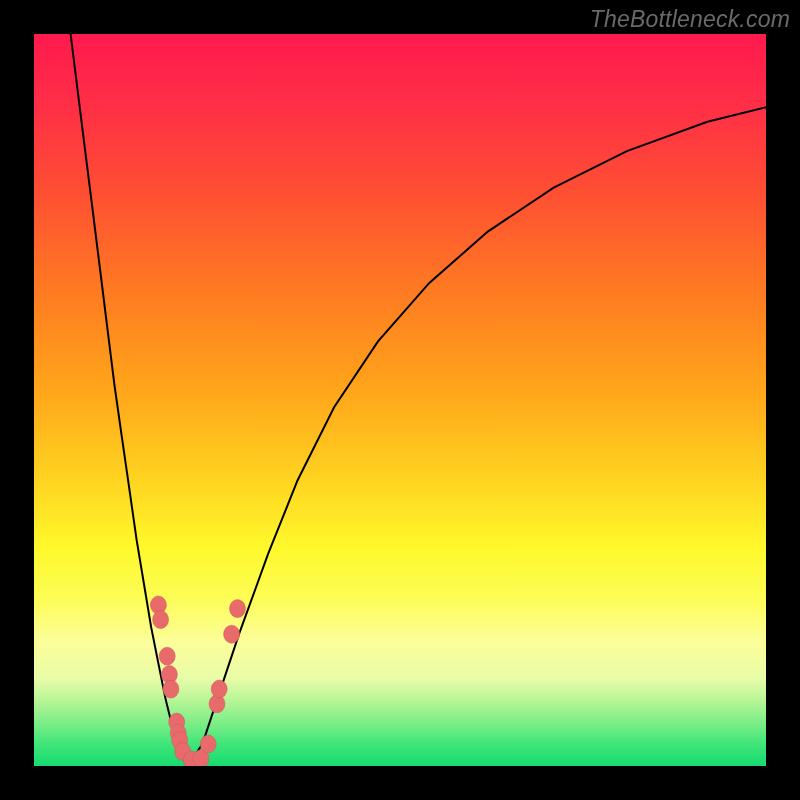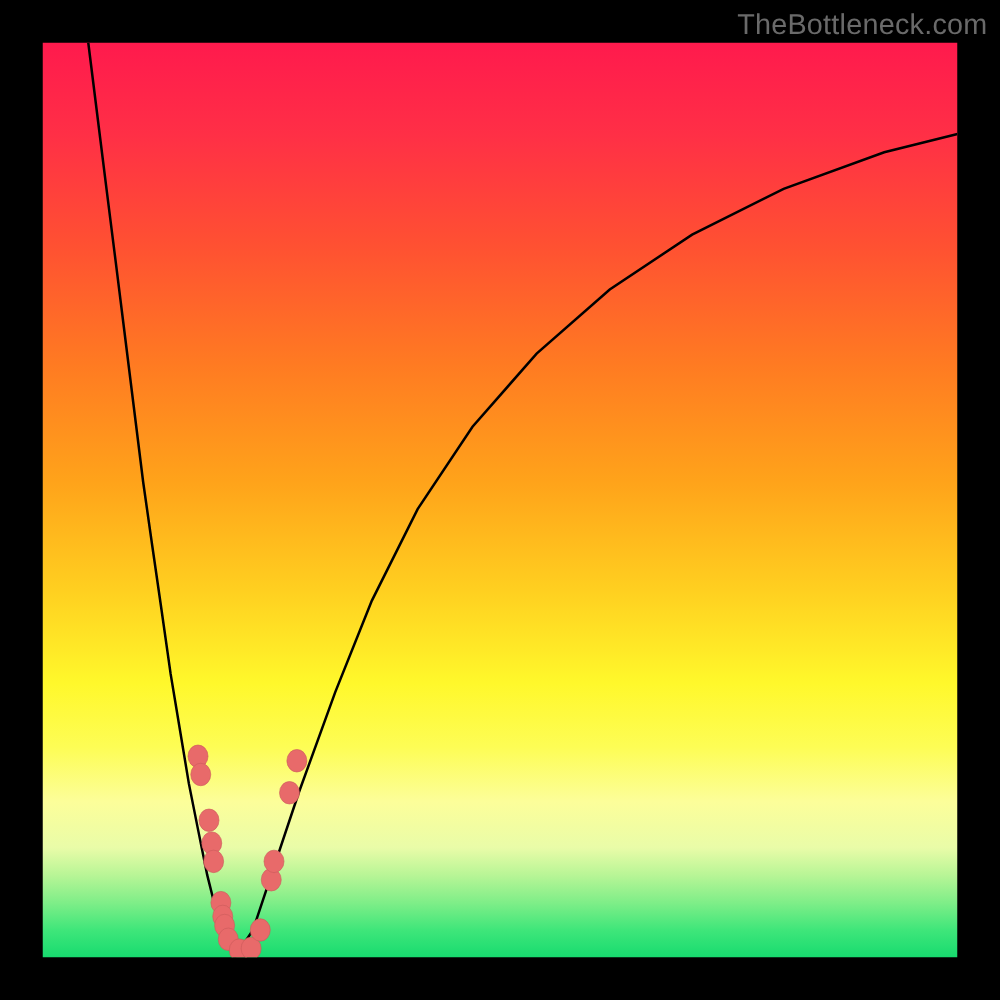--- a/index.html
+++ b/index.html
@@ -11,20 +11,21 @@
     background: #000;
     font-family: Arial, Helvetica, sans-serif;
   }
   .frame {
     position: absolute;
     top: 0;
     left: 0;
     width: 800px;
     height: 800px;
     background: #000;
+    font-style: italic;
   }
   .plot-area {
     position: absolute;
     top: 34px;
     left: 34px;
     width: 732px;
     height: 732px;
     overflow: hidden;
   }
   .gradient {

